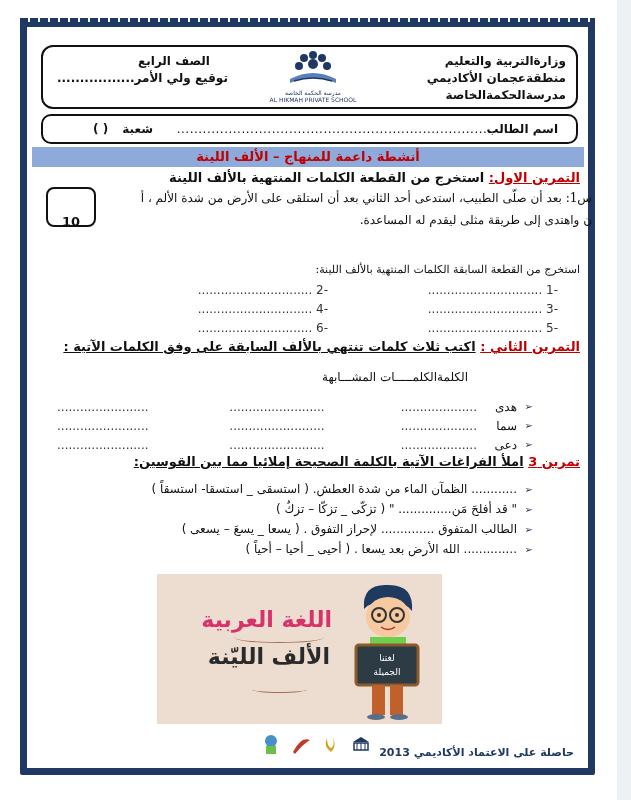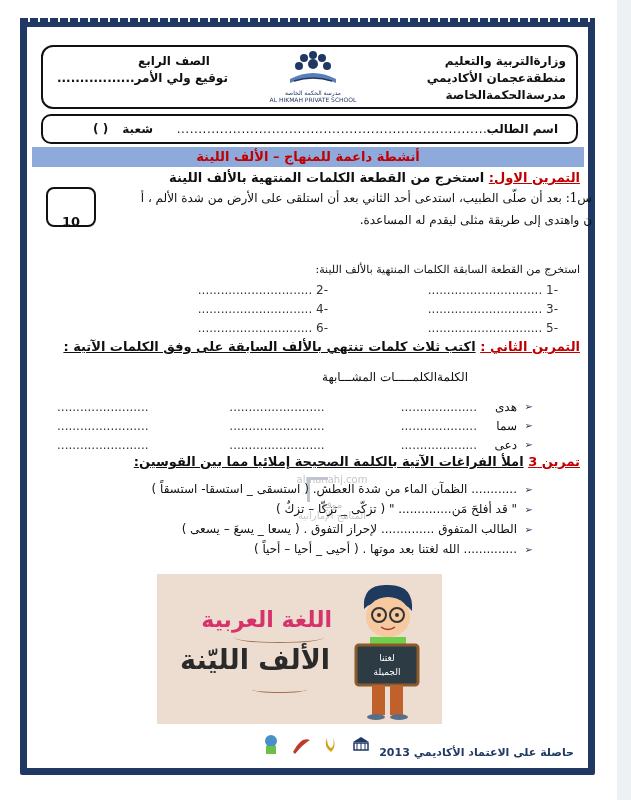--- a/index.html
+++ b/index.html
@@ -77,21 +77,21 @@
   .watermark {
     position: absolute; left: 250px; top: 445px; width: 110px; height: 80px; opacity: 0.35; pointer-events: none;
     color: #556; font-size: 10px; text-align: center;
   }
   .watermark .sq { position: absolute; left: 30px; top: 5px; width: 18px; height: 22px; border: 3px solid #4a5c7a; border-right: none; border-bottom: none; }
   .cover-image {
     position: absolute; left: 130px; top: 547px; width: 285px; height: 150px; background: #eddcd0;
   }
   .cover-title1 { position: absolute; right: 110px; top: 33px; color: #d6336c; font-weight: bold; font-size: 22px; direction: rtl; }
   .cover-ornament { position: absolute; right: 118px; top: 58px; width: 90px; height: 10px; border-bottom: 1px solid #a07050; border-radius: 50%; }
-  .cover-title2 { position: absolute; right: 112px; top: 70px; color: #2a2a2a; font-weight: bold; font-size: 27px; direction: rtl; }
+  .cover-title2 { position: absolute; right: 112px; top: 70px; color: #2a2a2a; font-weight: bold; font-size: 22px; direction: rtl; }
   .cover-ornament2 { position: absolute; right: 135px; top: 112px; width: 55px; height: 6px; border-bottom: 1px solid #a07050; border-radius: 50%; }
   .boy { position: absolute; right: 10px; top: 5px; width: 90px; height: 142px; }
   .footer {
     position: absolute; left: 14px; right: 14px; top: 715px; height: 22px; direction: rtl; font-weight: bold; font-size: 11px; color: #1f3864;
   }
   .footer .f-right { position: absolute; right: 0; top: 4px; }
   .footer .f-left { position: absolute; left: 20px; top: 4px; }
   .footer .logos { position: absolute; left: 220px; top: -8px; display: flex; gap: 10px; direction: ltr; }
   .flogo { width: 20px; height: 22px; }
 </style>
@@ -216,30 +216,24 @@
     <div class="fill-row">
       <span class="arrow">➢</span>
       <span>" قد أفلحَ مَن.............. " ( تزكّى _ تزكّا – تزكٌ )</span>
     </div>
     <div class="fill-row">
       <span class="arrow">➢</span>
       <span>الطالب المتفوق .............. لإحراز التفوق . ( يسعا _ يسعَ – يسعى )</span>
     </div>
     <div class="fill-row">
       <span class="arrow">➢</span>
-      <span>.............. الله لغتنا بعد موتها . ( أحيى _ أحيا – أحياً )</span>
-    </div>
-  </div>
-
-  <div class="watermark">
-    <div class="sq"></div>
-    <div style="margin-top:2px;">almanahj.com</div>
-    <div style="margin-top:14px;">موقع</div>
-    <div>المناهج الإماراتية</div>
-  </div>
+      <span>.............. الله الأرض بعد يسعا . ( أحيى _ أحيا – أحياً )</span>
+    </div>
+  </div>
+
 
   <div class="cover-image">
     <div class="cover-title1">اللغة العربية</div>
     <div class="cover-ornament"></div>
     <div class="cover-title2">الألف الليّنة</div>
     <div class="cover-ornament2"></div>
     <svg class="boy" viewBox="0 0 90 142">
       <path d="M22 30 Q20 5 45 6 Q72 5 70 32 Q62 22 45 22 Q30 22 22 30 Z" fill="#1f3a5f"></path>
       <ellipse cx="46" cy="38" rx="22" ry="20" fill="#f6c9a0"></ellipse>
       <circle cx="37" cy="36" r="7" fill="none" stroke="#333" stroke-width="2"></circle>

